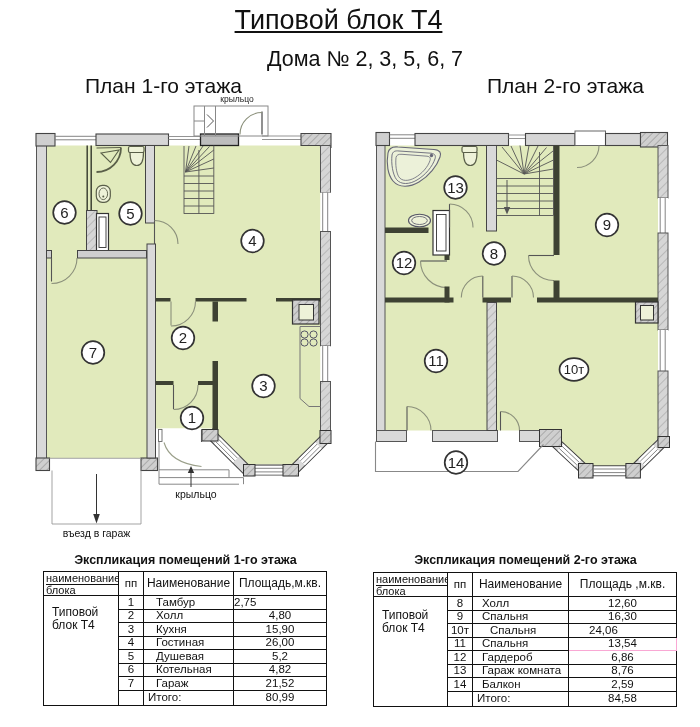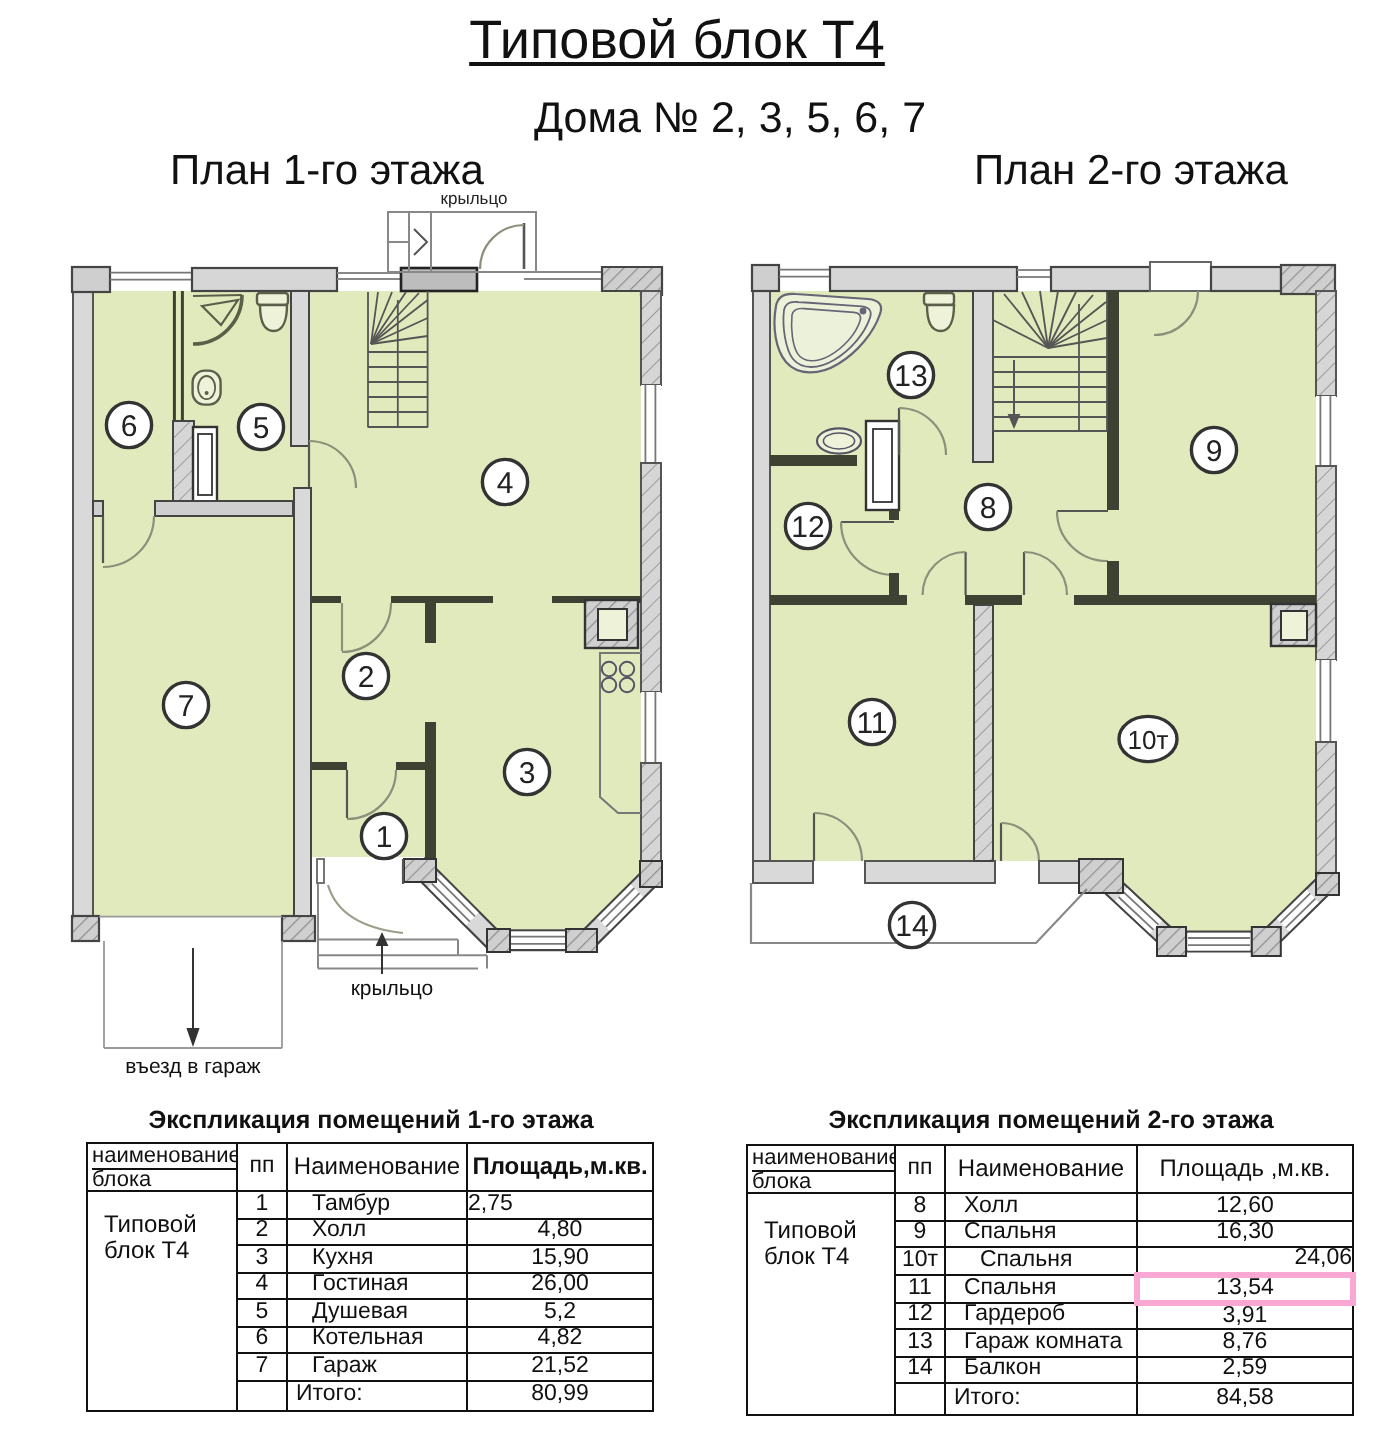--- a/index.html
+++ b/index.html
@@ -486,21 +486,21 @@
         <col style="width:75px">
         <col style="width:25px">
         <col style="width:90px">
         <col style="width:93px">
       </colgroup>
 <tbody>
         <tr style="height:24px;">
   <td style="border:1px solid #111;vertical-align:top;padding:1px 0 0 2px;font-size:11px;white-space:normal;line-height:10.5px;"><div style="border-bottom:1px solid #111;">наименование</div>блока</td>
   <td style="border:1px solid #111;text-align:center;">пп</td>
   <td style="border:1px solid #111;text-align:center;font-size:12px;">Наименование</td>
-  <td style="border:1px solid #111;text-align:center;font-size:12px;font-weight:bold;">Площадь,м.кв.</td>
+  <td style="border:1px solid #111;text-align:center;font-size:12px;">Площадь,м.кв.</td>
 </tr>
 <tr style="height:13.5px;">
   <td rowspan="8" style="border:1px solid #111;vertical-align:top;padding:10px 0 0 8px;font-size:12px;line-height:13px;">Типовой<br>блок Т4</td>
   <td style="border:1px solid #111;text-align:center;">1</td>
           <td style="border:1px solid #111;padding-left:12px;">Тамбур</td>
           <td style="border:1px solid #111;text-align:left;">2,75</td>
 </tr>
 <tr style="height:13.5px;">
           <td style="border:1px solid #111;text-align:center;">2</td>
           <td style="border:1px solid #111;padding-left:12px;">Холл</td>
@@ -564,31 +564,31 @@
           <td style="border:1px solid #111;text-align:center;">12,60</td>
 </tr>
 <tr style="height:13.5px;">
           <td style="border:1px solid #111;text-align:center;">9</td>
           <td style="border:1px solid #111;padding-left:9px;">Спальня</td>
           <td style="border:1px solid #111;text-align:center;">16,30</td>
         </tr>
 <tr style="height:13.5px;">
           <td style="border:1px solid #111;text-align:center;">10т</td>
           <td style="border:1px solid #111;padding-left:17px;">Спальня</td>
-          <td style="border:1px solid #111;text-align:right;padding-left:20px;">24,06</td>
+          <td style="border:1px solid #111;text-align:left;padding-left:20px;">24,06</td>
         </tr>
 <tr style="height:13.5px;">
           <td style="border:1px solid #111;text-align:center;">11</td>
           <td style="border:1px solid #111;padding-left:9px;">Спальня</td>
-          <td style="border:3px solid #f9a8d4;text-align:center;">13,54</td>
+          <td style="border:1px solid #f9a8d4;text-align:center;">13,54</td>
         </tr>
 <tr style="height:13.5px;">
           <td style="border:1px solid #111;text-align:center;">12</td>
           <td style="border:1px solid #111;padding-left:9px;margin-top:16px;">Гардероб</td>
-          <td style="border:1px solid #111;text-align:center;">3,91</td>
+          <td style="border:1px solid #111;text-align:center;">6,86</td>
         </tr>
 <tr style="height:13.5px;">
           <td style="border:1px solid #111;text-align:center;">13</td>
           <td style="border:1px solid #111;padding-left:9px;">Гараж комната</td>
           <td style="border:1px solid #111;text-align:center;">8,76</td>
         </tr>
 <tr style="height:13.5px;">
           <td style="border:1px solid #111;text-align:center;">14</td>
           <td style="border:1px solid #111;padding-left:9px;margin-left:20px;">Балкон</td>
           <td style="border:1px solid #111;text-align:center;">2,59</td>

